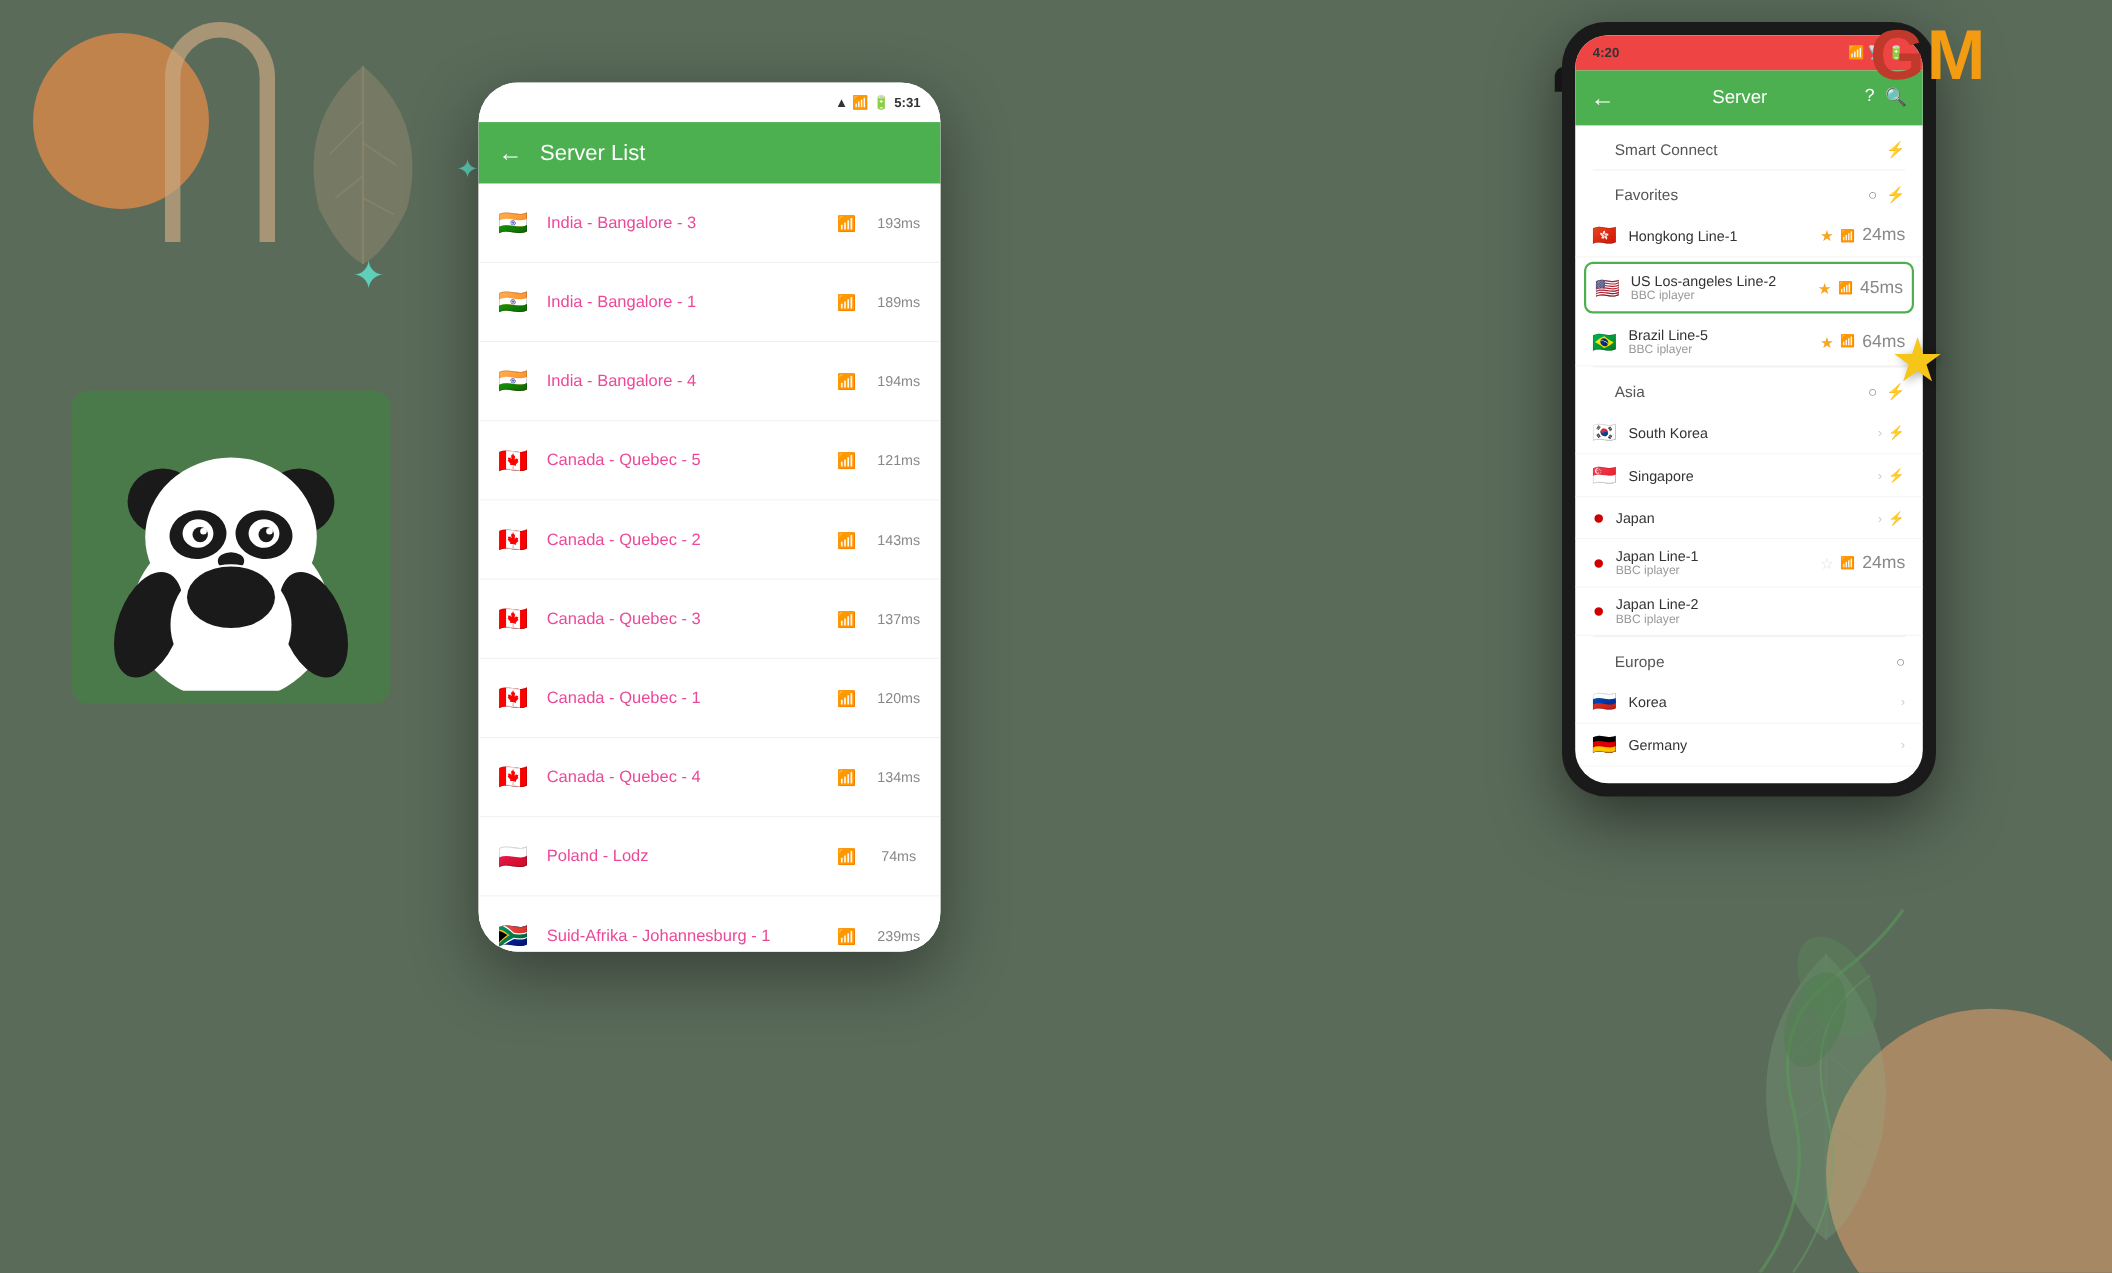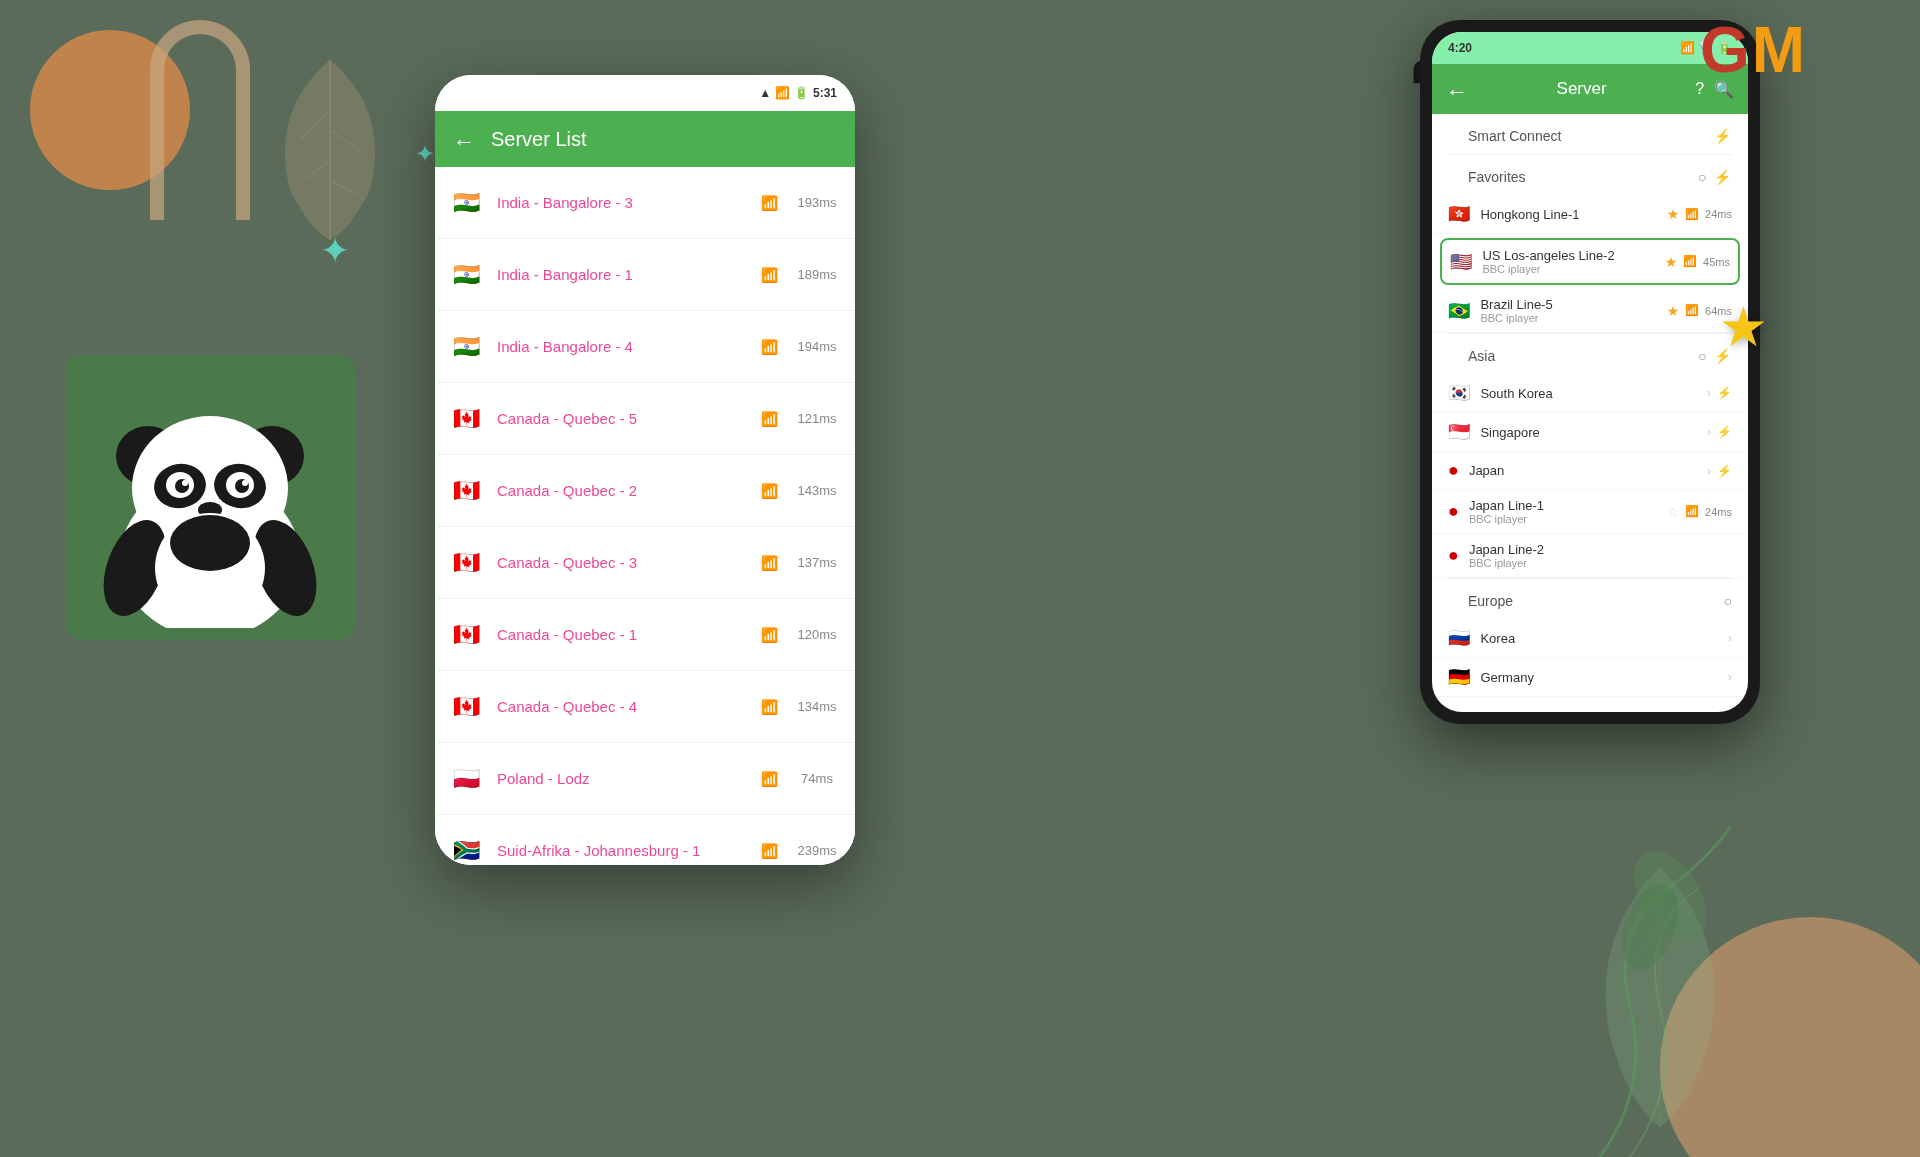--- a/index.html
+++ b/index.html
@@ -201,21 +201,21 @@
     }
 
     .phone-right-inner {
       background: white;
       border-radius: 30px;
       overflow: hidden;
       height: 680px;
     }
 
     .phone-right-status {
-      background: #86efac;
+      background: #ef4444;
       height: 32px;
       display: flex;
       align-items: center;
       justify-content: space-between;
       padding: 0 16px;
       font-size: 12px;
       font-weight: 600;
       color: #333;
     }
 
@@ -320,21 +320,21 @@
       align-items: center;
       gap: 6px;
     }
 
     .row-signal {
       color: #4caf50;
       font-size: 11px;
     }
 
     .row-latency {
-      font-size: 11px;
+      font-size: 16px;
       color: #888;
     }
 
     .row-chevron {
       color: #ccc;
       font-size: 12px;
     }
 
     .row-bolt {
       color: #4caf50;

